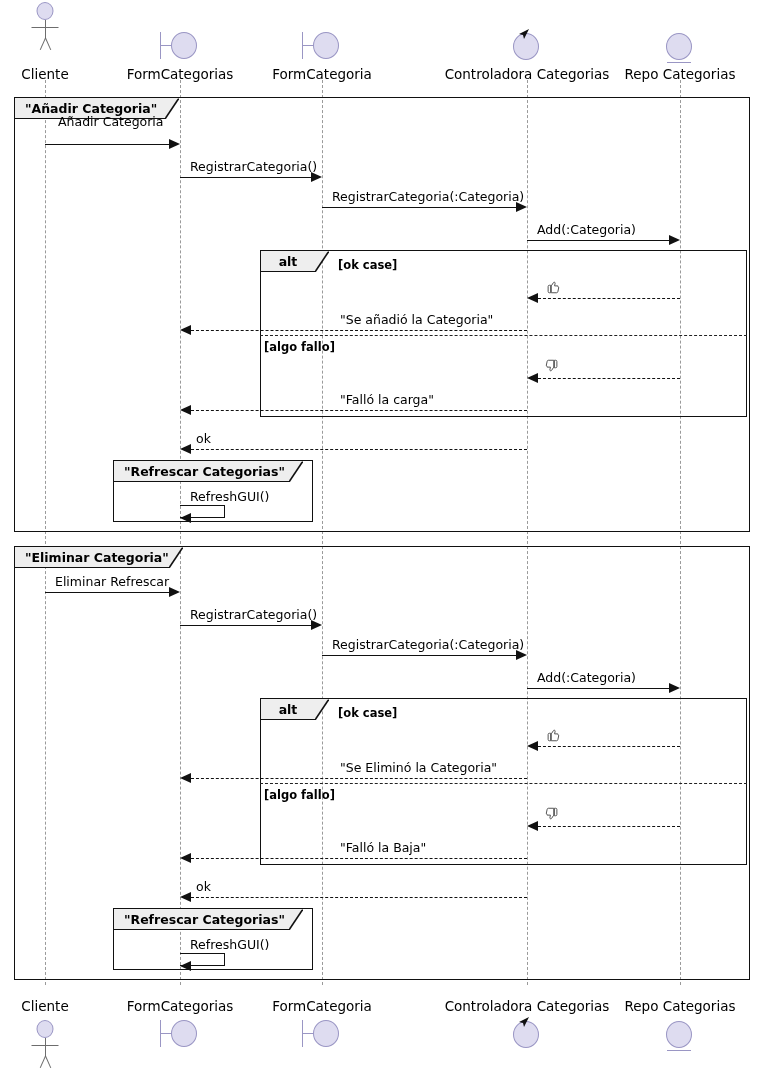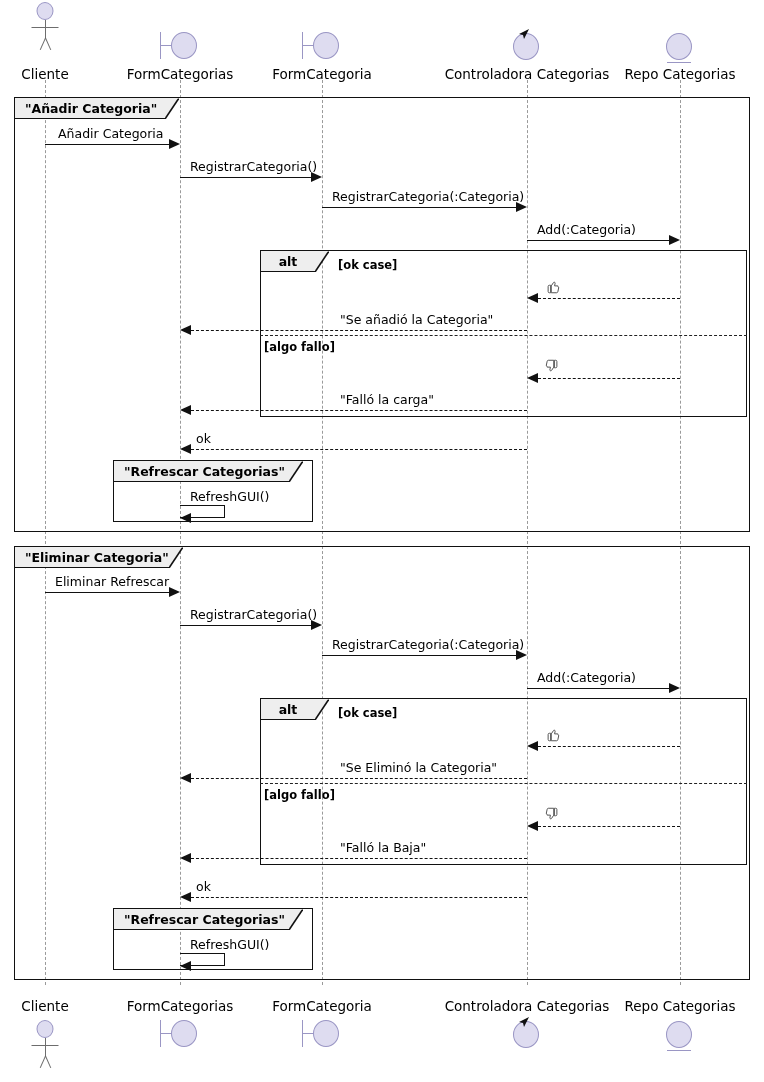--- a/index.html
+++ b/index.html
@@ -169,21 +169,21 @@
     </div>
     <div class="fold" style="left:150px;">
       <svg width="14" height="21" viewBox="0 0 14 21">
           <path d="M0 0 L14 0 L0 21 Z" fill="#EEEEEE" stroke="none"></path>
           <path d="M14 0 L0 21" stroke="#111" stroke-width="1.6" fill="none"></path>
           <path d="M0 0 L14 0" stroke="#EEEEEE" stroke-width="1" fill="none"></path>
         </svg>
     </div>
   </div>
 
-  <div class="msg-label" style="left:58px;top:126px;">Añadir Categoria</div>
+  <div class="msg-label" style="left:58px;top:114px;">Añadir Categoria</div>
   <div class="msg-line" style="left:45px;top:144px;width:124px;"></div>
   <div class="arrowhead right" style="left:169px;top:139px;"></div>
 
   <div class="msg-label" style="left:190px;top:159px;">RegistrarCategoria()</div>
   <div class="msg-line" style="left:180px;top:177px;width:131px;"></div>
   <div class="arrowhead right" style="left:311px;top:172px;"></div>
 
   <div class="msg-label" style="left:332px;top:189px;">RegistrarCategoria(:Categoria)</div>
   <div class="msg-line" style="left:322px;top:207px;width:194px;"></div>
   <div class="arrowhead right" style="left:516px;top:202px;"></div>

